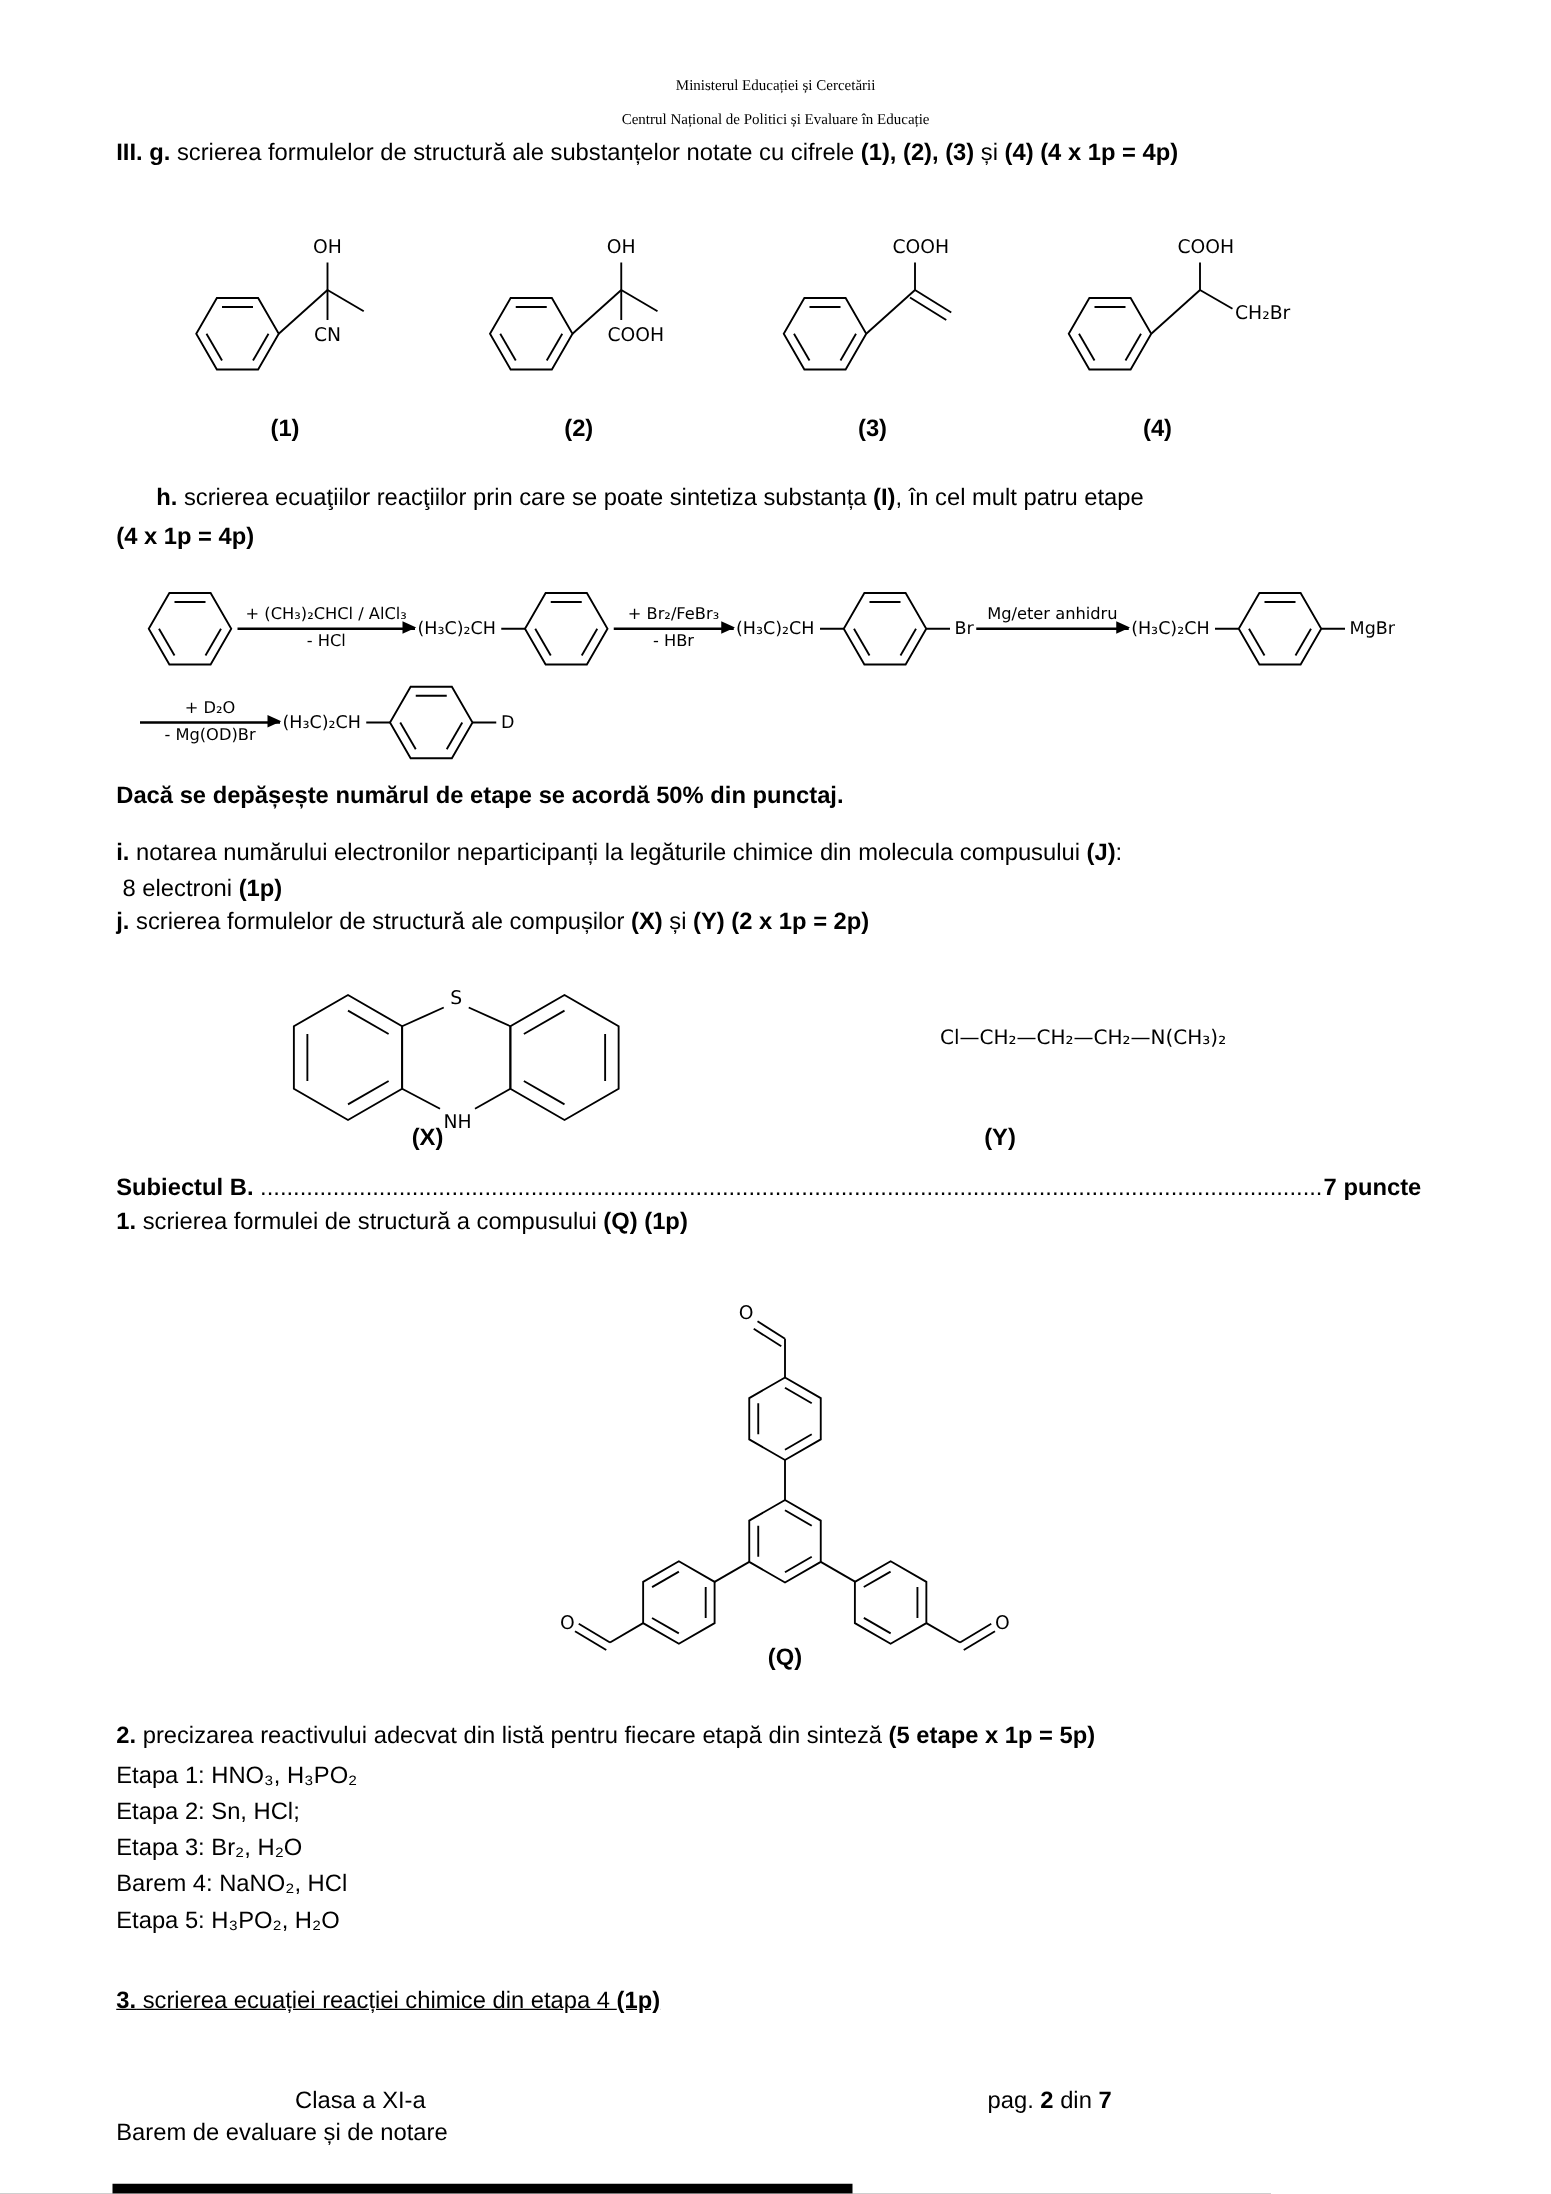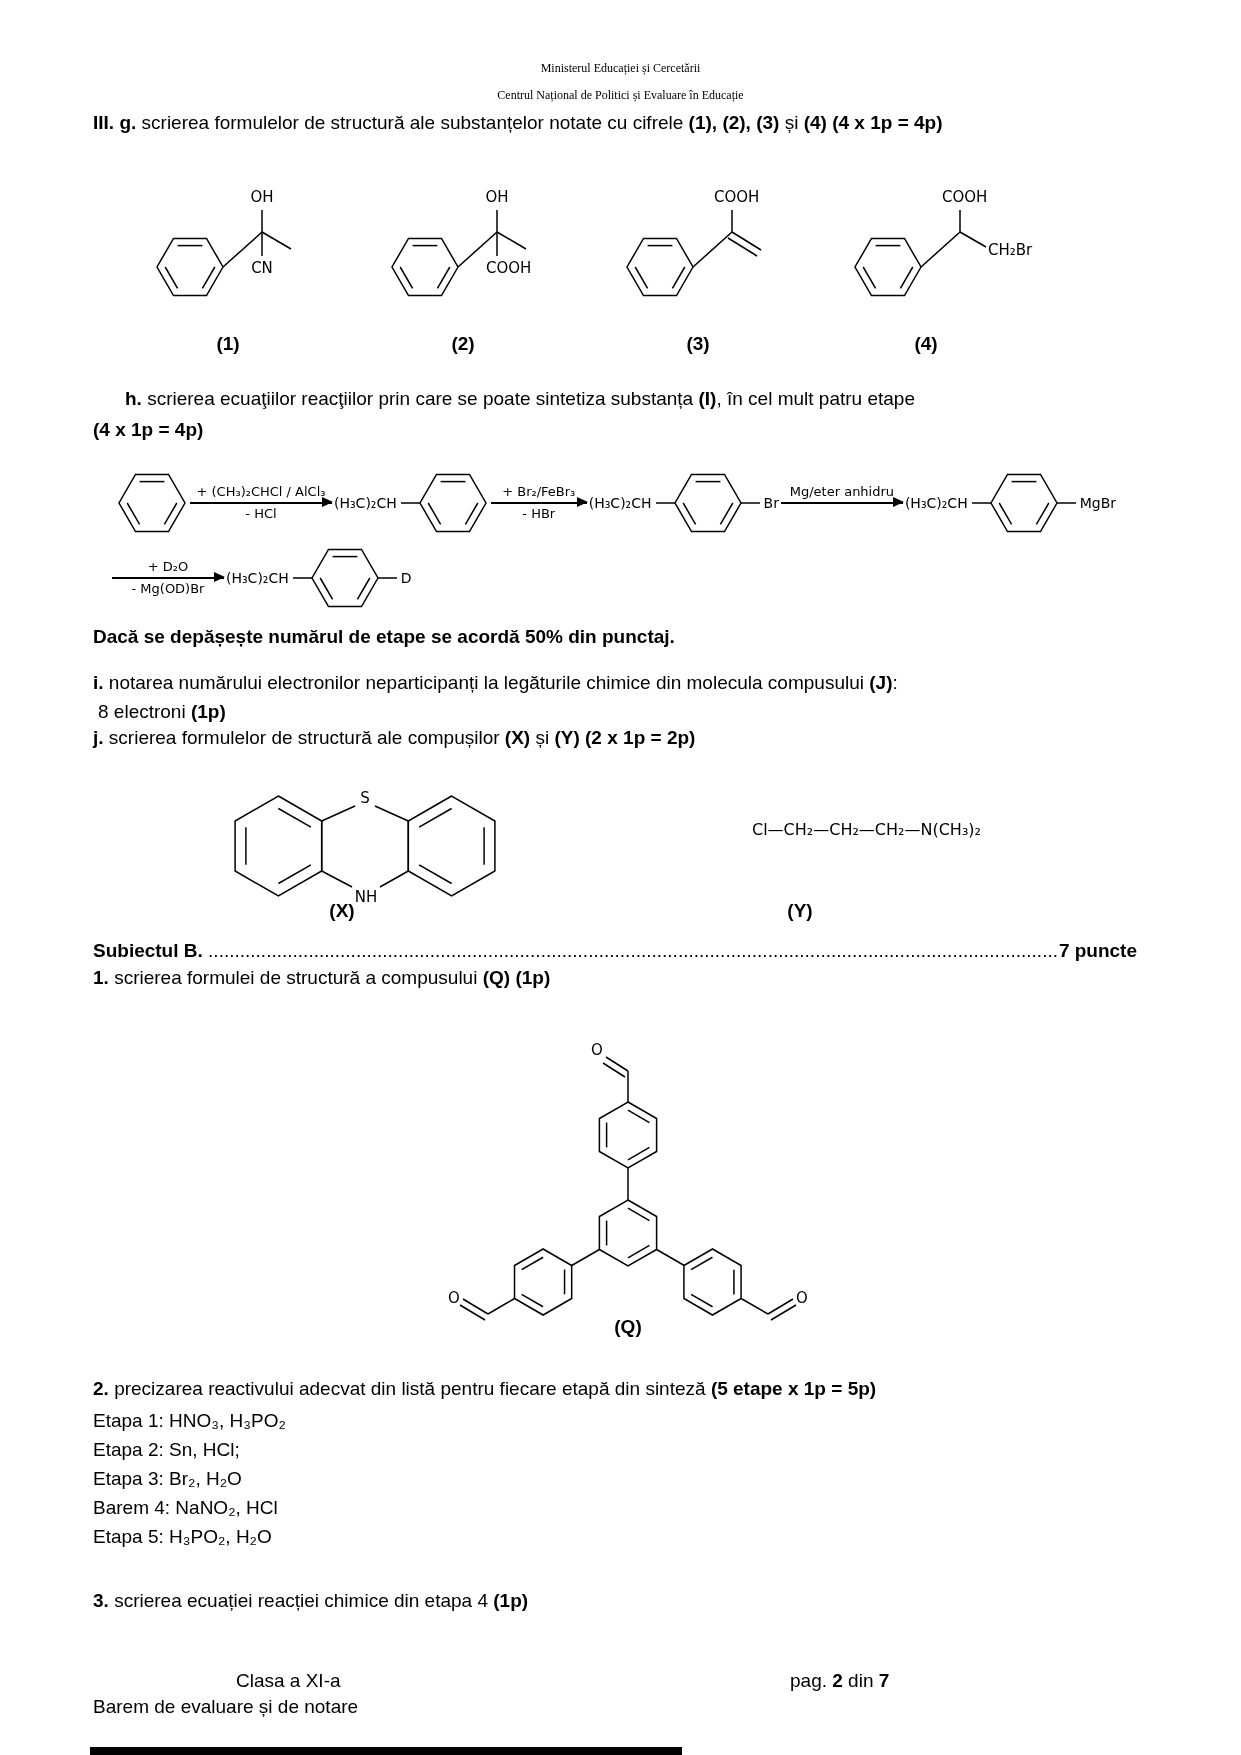--- a/index.html
+++ b/index.html
@@ -258,21 +258,21 @@
     <b>2.</b><span> precizarea reactivului adecvat din listă pentru fiecare etapă din sinteză </span><b>(5 etape x 1p = 5p)</b>
   </div>
   <div class="abs" style="left:93px;top:1406px;">
     <div class="etapa para">Etapa 1: HNO₃, H₃PO₂</div>
     <div class="etapa para">Etapa 2: Sn, HCl;</div>
     <div class="etapa para">Etapa 3: Br₂, H₂O</div>
     <div class="etapa para">Barem 4: NaNO₂, HCl</div>
     <div class="etapa para">Etapa 5: H₃PO₂, H₂O</div>
   </div>
 
-  <div class="abs para" style="left:93px;top:1590px;">
+  <div class="abs para" style="left:93px;top:1590px;text-decoration:underline;">
     <b>3.</b><span> scrierea ecuației reacției chimice din etapa 4 </span><b>(1p)</b>
   </div>
 
   <div class="abs para" style="left:236px;top:1670px;">Clasa a XI-a</div>
   <div class="abs para" style="left:790px;top:1670px;">
     <span>pag. </span><b>2</b><span> din </span><b>7</b>
   </div>
   <div class="abs para" style="left:93px;top:1696px;">Barem de evaluare și de notare</div>
 
   <div class="abs botbar" style="left:90px;top:1747px;width:592px;height:8px;"></div>

